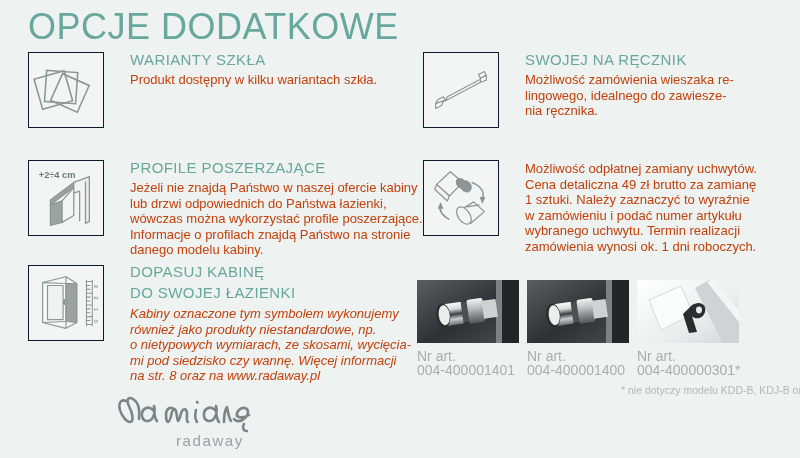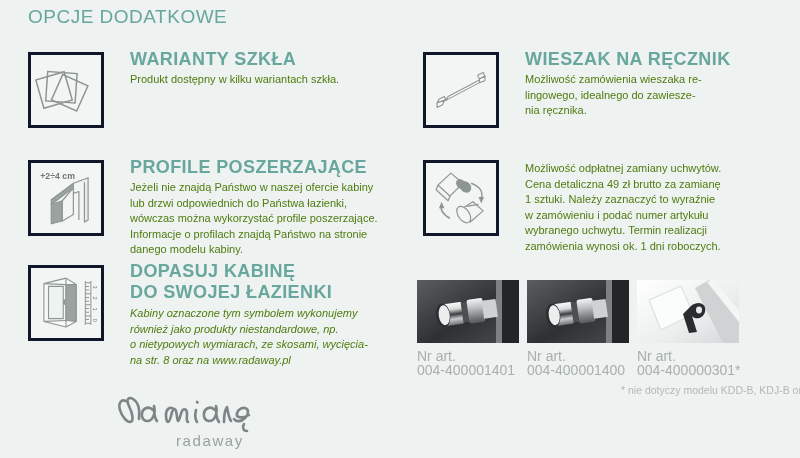--- a/index.html
+++ b/index.html
@@ -9,42 +9,42 @@
     font-family:"Liberation Sans","DejaVu Sans",sans-serif;
     overflow:hidden;
     position:relative;
     color:#a9aeae;
   }
   .page{position:relative;width:800px;height:458px;}
 
   
   .page-title{
     position:absolute;left:28px;top:6px;
-    font-size:19px;letter-spacing:.5px;
+    font-size:36px;letter-spacing:.5px;
     color:#68a79d;font-weight:400;
     white-space:nowrap;
   }
 
   
   .feature{position:absolute;}
   .icon-box{
     position:absolute;left:0;top:0;
     width:76px;height:76px;
-    border:3px solid #0f172a;
+    border:1px solid #0f172a;
     background:#f2f5f3;
     box-sizing:border-box;
   }
   .icon-box svg{display:block;width:100%;height:100%;}
   .ftext{position:absolute;left:102px;top:-2px;}
   .ftitle{
-    color:#68a79d;font-size:18px;letter-spacing:.4px;
-    line-height:19px;white-space:nowrap;font-weight:700;
+    color:#68a79d;font-size:15px;letter-spacing:.4px;
+    line-height:19px;white-space:nowrap;font-weight:400;
   }
   .fbody{
-    color:#4d7c0f;font-size:11px;line-height:15.6px;
+    color:#c2410c;font-size:13px;line-height:15.6px;
     margin-top:3px;white-space:nowrap;
   }
   .fbody div{white-space:nowrap;}
 
   
   #f-glass   {left:28px; top:52px;  width:370px;}
   #f-towel   {left:423px;top:52px;  width:370px;}
   #f-profile {left:28px; top:160px; width:380px;}
   #f-handle  {left:423px;top:160px; width:370px;}
   #f-cabin   {left:28px; top:265px; width:380px;}
@@ -110,21 +110,21 @@
           <path d="M12 52 L14 48 L20 45 L22 49 Z"></path>
           <path d="M12 52 L12 57 L18 54 L20 49 Z"></path>
           <path d="M20 49 L56 30"></path>
           <path d="M22 49 L58 30 L60 26 L24 45 Z"></path>
           <path d="M56 22 L62 19 L64 23 L58 26 Z"></path>
           <path d="M58 26 L64 23 L64 28 L58 30 Z"></path>
         </g>
       </svg>
     </div>
     <div class="ftext">
-      <div class="ftitle">WIESZAK NA RĘCZNIK</div>
+      <div class="ftitle">SWOJEJ NA RĘCZNIK</div>
       <div class="fbody">
         <div>Możliwość zamówienia wieszaka re-</div>
         <div>lingowego, idealnego do zawiesze-</div>
         <div>nia ręcznika.</div>
       </div>
     </div>
   </div>
 
   <div class="feature" id="f-profile">
     <div class="icon-box">
@@ -213,20 +213,21 @@
         </g>
       </svg>
     </div>
     <div class="ftext">
       <div class="ftitle">DOPASUJ KABINĘ</div>
       <div class="ftitle">DO SWOJEJ ŁAZIENKI</div>
       <div class="fbody">
         <div>Kabiny oznaczone tym symbolem wykonujemy</div>
         <div>również jako produkty niestandardowe, np.</div>
         <div>o nietypowych wymiarach, ze skosami, wycięcia-</div>
+        <div>mi pod siedzisko czy wannę. Więcej informacji</div>
         <div>na str. 8 oraz na www.radaway.pl</div>
       </div>
     </div>
   </div>
 
   <div class="photos">
 
     <div class="photo-cell" id="photo-1">
       <div class="photo">
         <svg viewBox="0 0 102 63" preserveAspectRatio="none">

